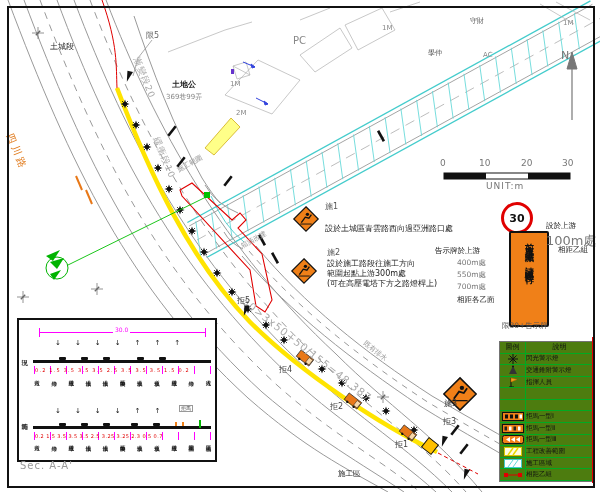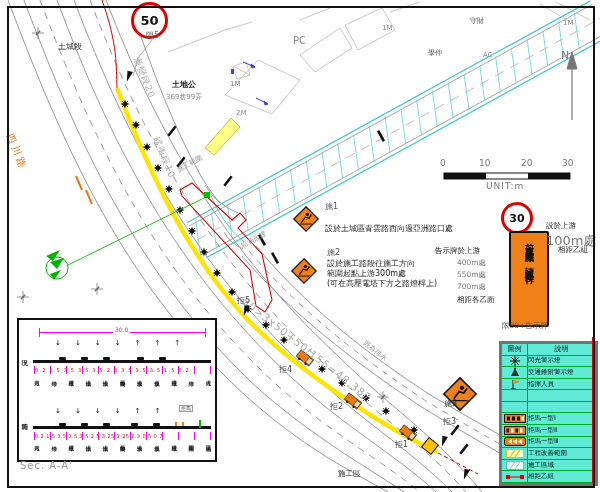--- a/index.html
+++ b/index.html
@@ -28,21 +28,21 @@
   .roadbar{position:absolute;height:3px;background:#111;}
   .car{position:absolute;width:7px;height:3.5px;background:#111;border-radius:1px;}
   .dimstrip{position:absolute;height:8px;
     background:repeating-linear-gradient(90deg,#ff00ff 0 1px,transparent 1px 16px);}
   .dimnums{position:absolute;color:#e00000;font-size:5px;letter-spacing:1.2px;white-space:nowrap;}
   .namesrow{position:absolute;display:flex;justify-content:space-between;}
   .namesrow span{writing-mode:vertical-rl;text-orientation:upright;font-size:5.5px;color:#111;line-height:1;}
   .arrowsrow{position:absolute;display:flex;gap:14px;font-size:7px;color:#111;}
   
   #legend{position:absolute;left:499px;top:341px;width:93px;height:139px;
-    border:3px solid #737373;background:#5eead4;display:grid;
+    border:1px solid #737373;background:#4d7c0f;display:grid;
     grid-template-columns:26px 1fr;grid-auto-rows:1fr;}
   .lg-cell{border-bottom:1px solid #00aa22;display:flex;align-items:center;
     font-size:6.5px;color:#111;overflow:hidden;}
   .lg-sym{border-right:1px solid #00aa22;justify-content:center;}
   .lg-head{font-size:7px;justify-content:center;}
 </style>
 </head>
 <body>
 
 <div id="canvas">
@@ -225,23 +225,20 @@
       <rect x="444" y="173" width="42" height="6" fill="#111"></rect>
       <rect x="528" y="173" width="42" height="6" fill="#111"></rect>
     </g>
 
     <g stroke="#777" fill="#777">
       <line x1="572" y1="68" x2="572" y2="120" stroke-width="1.2"></line>
       <path d="M572,52 L567,69 L577,69 Z"></path>
     </g>
   </svg>
 
-  <div class="ring" style="left:131px;top:2px;width:31px;height:31px;border:3.5px solid #e00000;font-size:13px;">
-      <span>50</span>
-    </div>
   <div class="ring" style="left:501px;top:202px;width:26px;height:26px;border:3px solid #e00000;font-size:11px;">
       <span>30</span>
     </div>
   <div id="narrow-sign">
     <div class="cols">
       <span>前方車道縮減</span>
       <span>請減速慢行</span>
     </div>
   </div>
   <div class="lbl" style="left:502px;top:322px;font-size:7.5px;color:#555;">限30+告示牌</div>
@@ -265,21 +262,21 @@
   <div class="lbl" style="left:457px;top:296px;font-size:7.5px;">相距各乙面</div>
 
   <div class="lbl" style="left:546px;top:222px;font-size:7.5px;">設於上游</div>
   <div class="lbl" style="left:546px;top:234px;font-size:13px;color:#777;">100m處</div>
   <div class="lbl" style="left:546px;top:246px;font-size:7.5px;margin-left:12px;">相距乙組</div>
 
   <div class="lbl" style="left:444px;top:400px;font-size:8px;color:#333;">施3</div>
   <div class="lbl" style="left:146px;top:32px;font-size:8px;color:#666;">限5</div>
 
   <div class="lbl rot" style="left:14px;top:132px;font-size:10px;color:#e07818;letter-spacing:3px;transform:rotate(68deg);">四川路</div>
-  <div class="lbl" style="left:50px;top:43px;font-size:8px;margin-left:8px;">土城段</div>
+  <div class="lbl" style="left:50px;top:43px;font-size:8px;">土城段</div>
   <div class="lbl" style="left:172px;top:81px;font-size:8px;font-weight:bold;">土地公</div>
   <div class="lbl" style="left:166px;top:94px;font-size:7px;color:#888;">369巷99弄</div>
   <div class="lbl rot" style="left:140px;top:56px;font-size:9px;color:#aaa;letter-spacing:1px;transform:rotate(68deg);">漸變段20</div>
   <div class="lbl rot" style="left:160px;top:136px;font-size:9px;color:#aaa;letter-spacing:1px;transform:rotate(68deg);">緩衝段10</div>
   <div class="lbl rot" style="left:247px;top:296px;font-size:10.5px;color:#aaa;letter-spacing:1px;transform:rotate(38deg);">50&gt;3x50+50/155=48.387</div>
   <div class="lbl rot" style="left:176px;top:168px;font-size:7px;color:#999;transform:rotate(-29deg);">施工範圍</div>
   <div class="lbl rot" style="left:240px;top:244px;font-size:7px;color:#999;transform:rotate(-29deg);">箱涵改建</div>
   <div class="lbl rot" style="left:366px;top:340px;font-size:7px;color:#999;transform:rotate(38deg);">既有排水</div>
   <div class="lbl" style="left:338px;top:470px;font-size:7.5px;">施工區</div>
 

